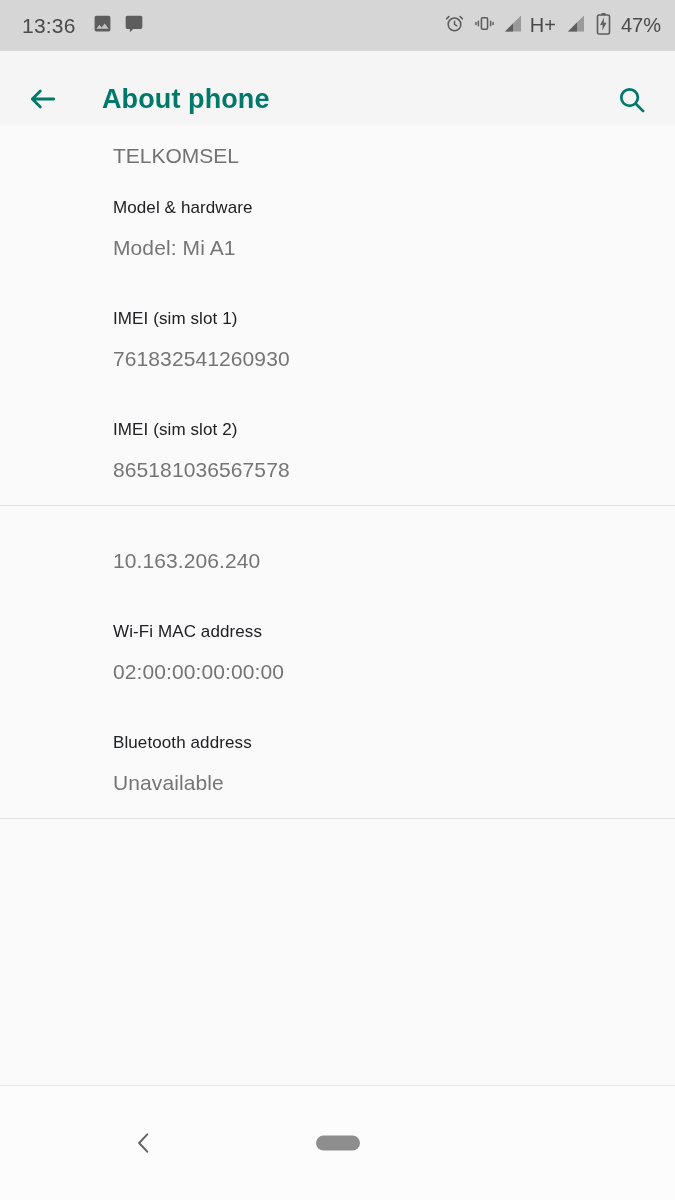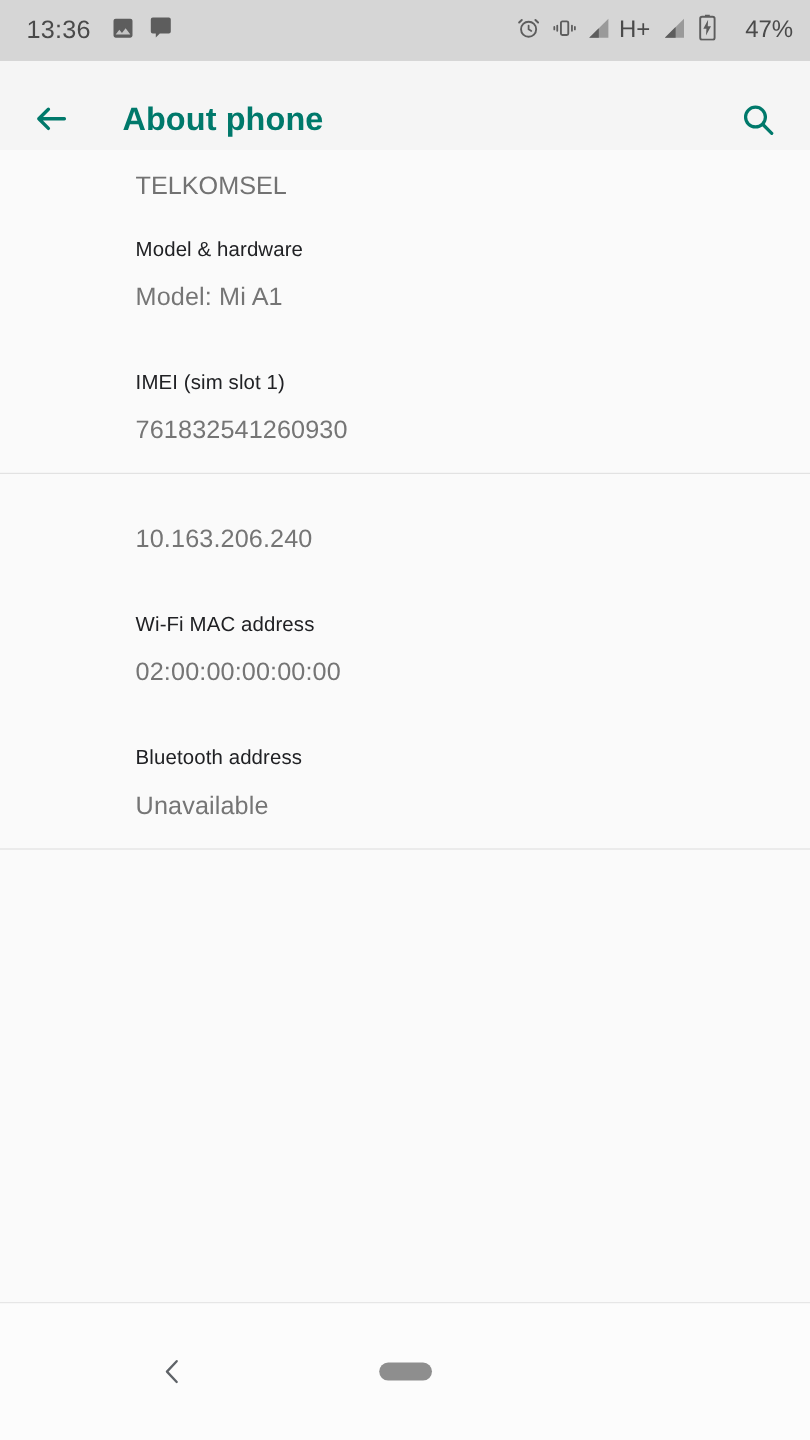--- a/index.html
+++ b/index.html
@@ -15,21 +15,21 @@
   .statusbar{
     height:51px; width:100%;
     background:#d6d6d6;
     display:flex; align-items:center;
     padding:0 14px 0 22px;
     color:#585858;
   }
   .sb-time{ font-size:21px; letter-spacing:.2px; color:#4a4a4a; }
   .sb-left-icons{ display:flex; align-items:center; gap:11px; margin-left:16px; }
   .sb-right{ margin-left:auto; display:flex; align-items:center; gap:9px; }
-  .sb-batt-text{ font-size:20px; color:#4a4a4a; margin-left:15px; }
+  .sb-batt-text{ font-size:20px; color:#4a4a4a; margin-left:1px; }
   .sb-icon{ display:block; }
 
   
   .appbar{
     height:84px; width:100%;
     background:#f5f5f5;
     display:flex; align-items:center;
     padding:13px 24px 0 26px;
     border-bottom:1px solid #eaeaea;
     position:relative;
@@ -199,20 +199,24 @@
   <div class="row">
     <div class="row-title">Model &amp; hardware</div>
     <div class="row-sub">Model: Mi A1</div>
   </div>
 
   <div class="row">
     <div class="row-title">IMEI (sim slot 1)</div>
     <div class="row-sub">761832541260930</div>
   </div>
 
+  <div class="row">
+    <div class="row-title">IMEI (sim slot 2)</div>
+    <div class="row-sub">865181036567578</div>
+  </div>
 
 
   <div class="divider"></div>
 
   <div class="row">
     <div class="row-sub">10.163.206.240</div>
   </div>
 
   <div class="row">
     <div class="row-title">Wi-Fi MAC address</div>

